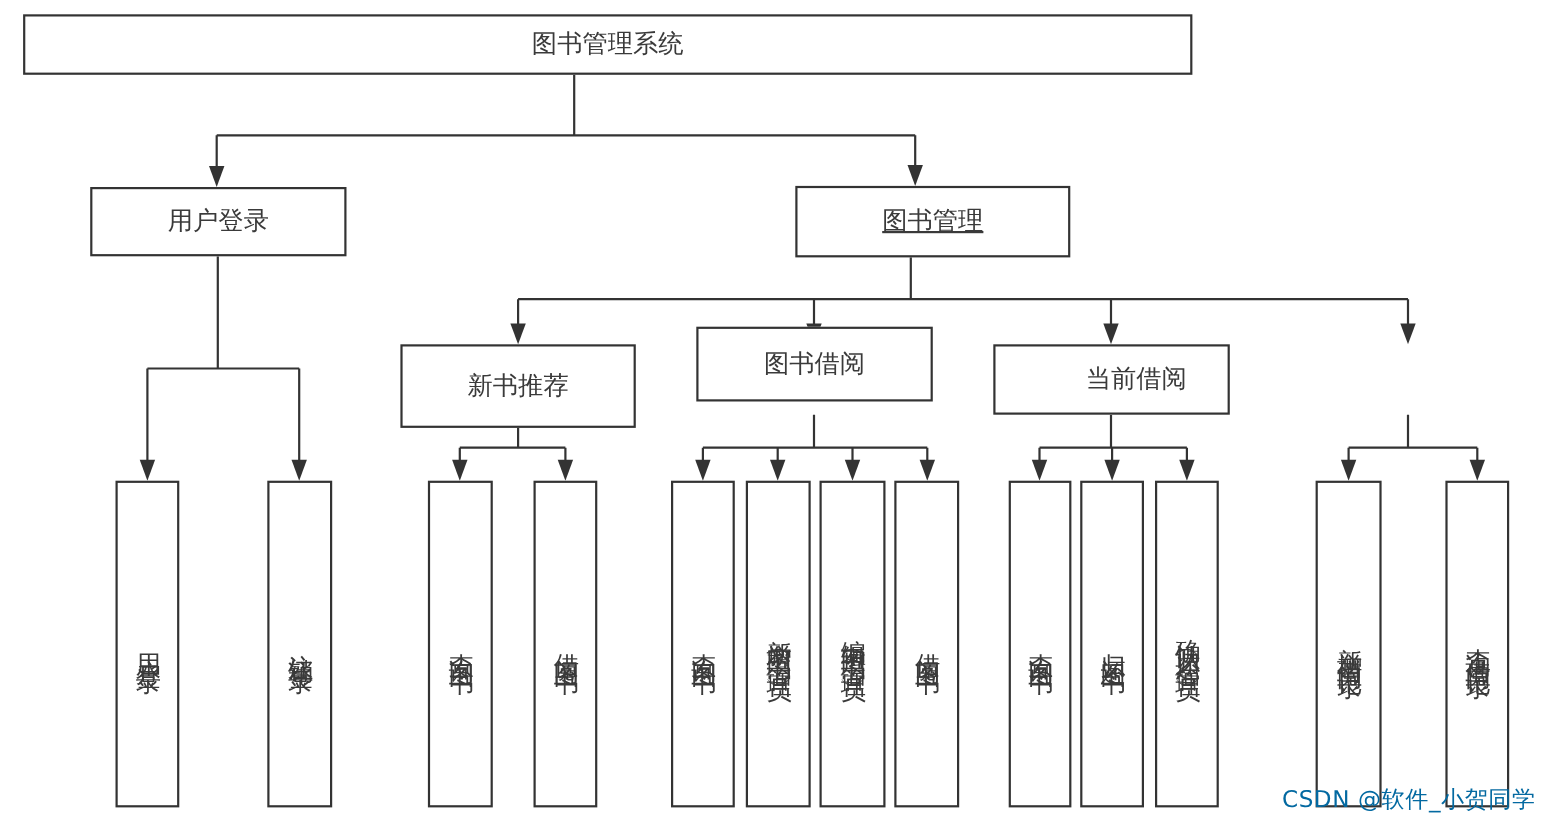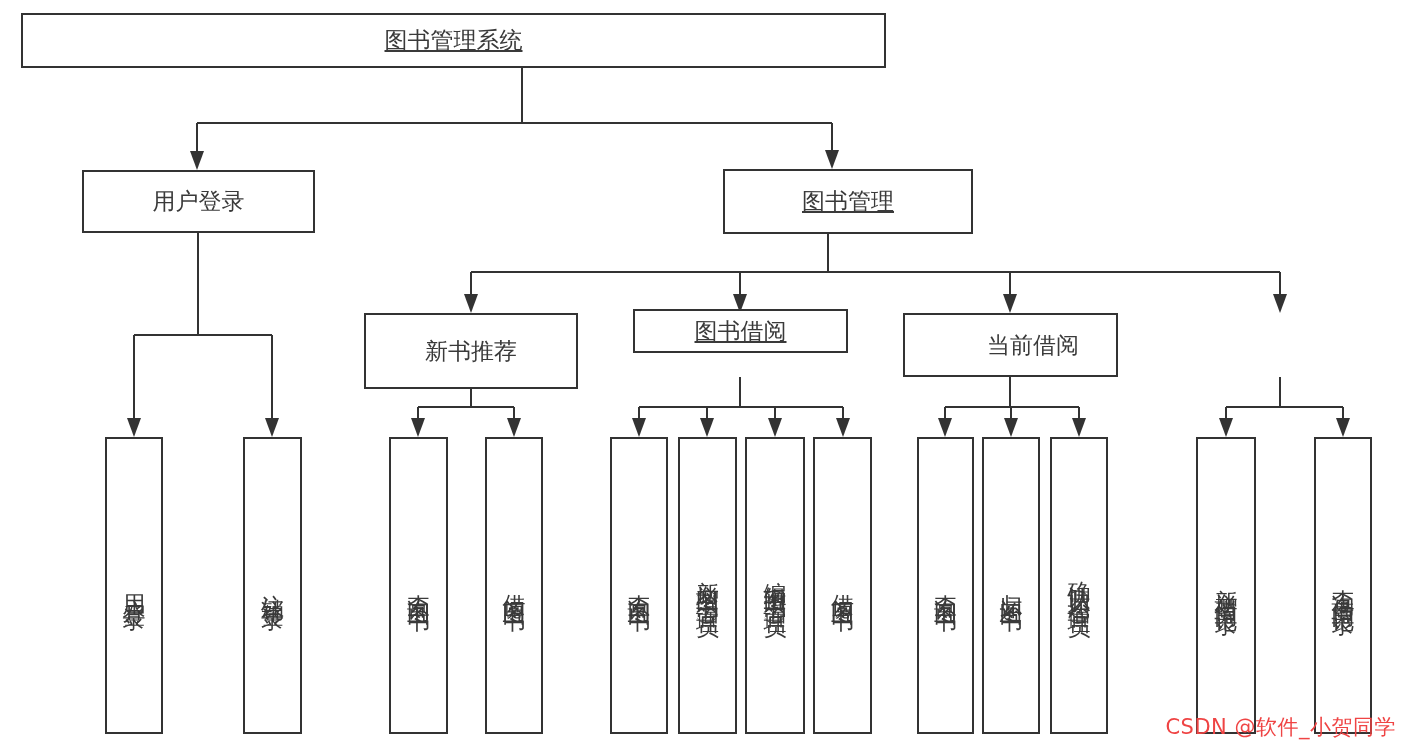--- a/index.html
+++ b/index.html
@@ -35,21 +35,21 @@
     writing-mode: vertical-rl;
     text-orientation: mixed;
     letter-spacing: 5px;
     font-size: 23px;
     white-space: normal;
   }
   .watermark {
     position: absolute;
     right: 9px;
     bottom: 6px;
-    color: #ef4444;
+    color: #0369a1;
     font-size: 21px;
     letter-spacing: 0.5px;
     z-index: 10;
     font-family: "DejaVu Sans", "Liberation Sans", sans-serif;
   }
 </style>
 </head>
 <body>
 
 <div class="stage">
@@ -87,27 +87,27 @@
     <use href="#ah" x="707" y="437"></use>
     <use href="#ah" x="775" y="437"></use>
     <use href="#ah" x="843" y="437"></use>
     <use href="#ah" x="945" y="437"></use>
     <use href="#ah" x="1011" y="437"></use>
     <use href="#ah" x="1079" y="437"></use>
     <use href="#ah" x="1226" y="437"></use>
     <use href="#ah" x="1343" y="437"></use>
   </svg>
 
-  <div class="node" style="left:21px; top:13px; width:865px; height:55px;text-decoration:underline;">图书管理系统</div>
+  <div class="node" style="left:21px; top:13px; width:1063px; height:55px;">图书管理系统</div>
 
   <div class="node" style="left:82px; top:170px; width:233px; height:63px;">用户登录</div>
   <div class="node" style="left:723px; top:169px; width:250px; height:65px;text-decoration:underline;">图书管理</div>
 
   <div class="node" style="left:364px; top:313px; width:214px; height:76px;">新书推荐</div>
-  <div class="node" style="left:633px; top:309px; width:215px; height:44px;text-decoration:underline;">图书借阅</div>
+  <div class="node" style="left:633px; top:297px; width:215px; height:68px;">图书借阅</div>
   <div class="node" style="left:903px; top:313px; width:215px; height:64px;padding-left:45px;">当前借阅</div>
 
   <div class="node vnode" style="left:105px; top:437px; width:58px; height:297px;">用户登录</div>
   <div class="node vnode" style="left:243px; top:437px; width:59px; height:297px;">注销登录</div>
 
   <div class="node vnode" style="left:389px; top:437px; width:59px; height:297px;">查询图书</div>
   <div class="node vnode" style="left:485px; top:437px; width:58px; height:297px;">借阅图书</div>
 
   <div class="node vnode" style="left:610px; top:437px; width:58px; height:297px;">查询图书</div>
   <div class="node vnode" style="left:678px; top:437px; width:59px; height:297px;">新增图书（管理员）</div>

